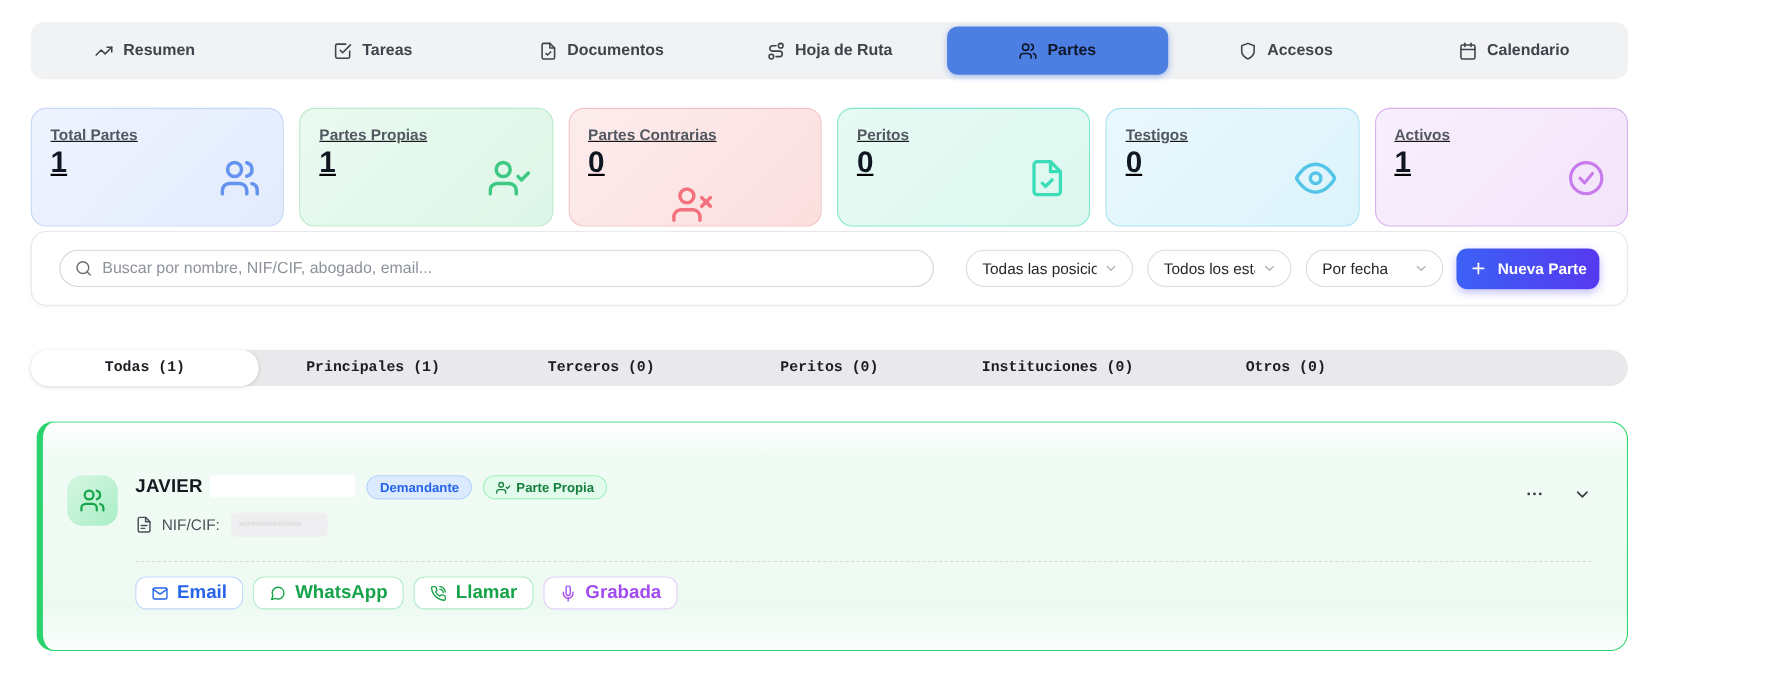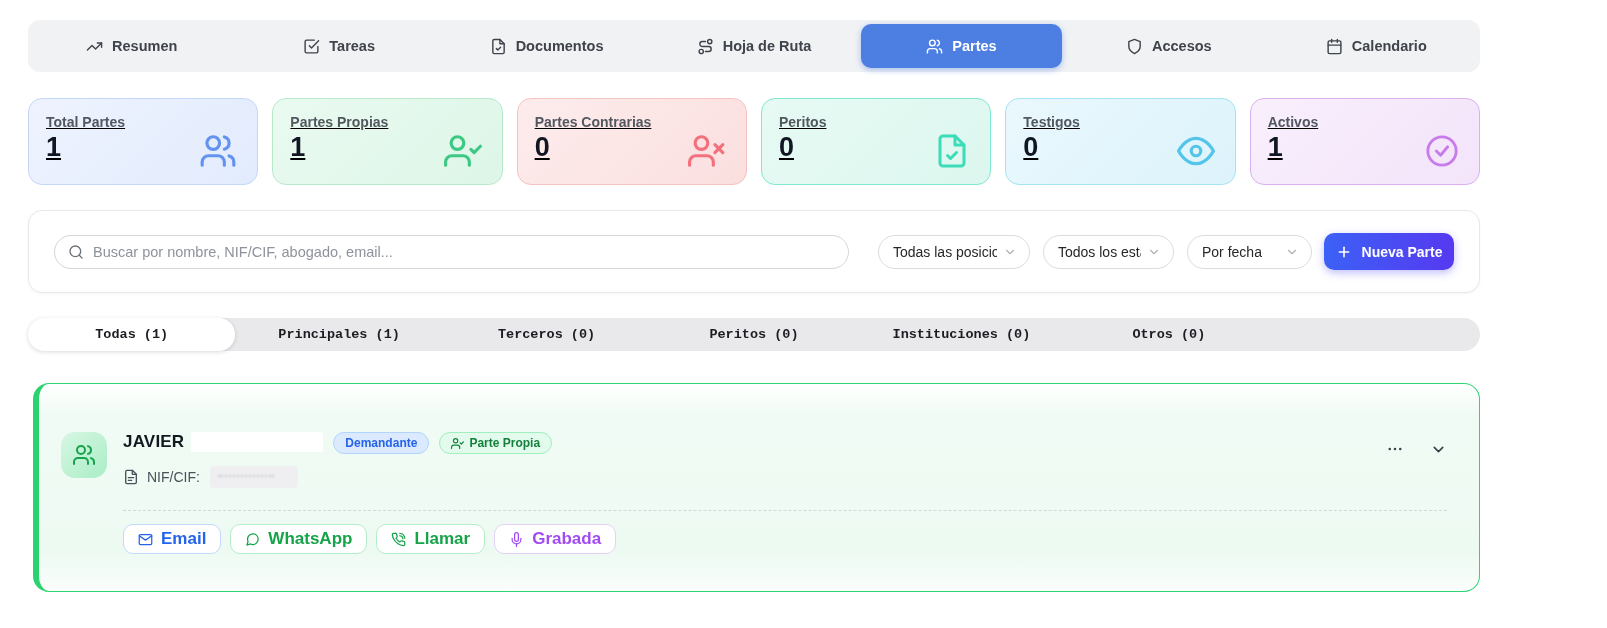--- a/index.html
+++ b/index.html
@@ -8,46 +8,46 @@
   .page { position:relative; width:1607px; height:628px; }
   svg { display:block; }
 
   
   .nav { position:absolute; left:28px; top:20px; width:1452px; height:52px;
     background:#f1f2f4; border-radius:12px;
     display:grid; grid-template-columns:repeat(7,1fr); align-items:stretch; }
   .nav-tab { display:flex; align-items:center; justify-content:center; gap:9px;
     color:#3f434b; font-size:14.5px; font-weight:600; cursor:pointer;
     border-radius:10px; margin:4px 3px; }
-  .nav-tab.active { background:#4d7fe3; color:#ffffff;
+  .nav-tab.active { background:#4d7fe3; color:#0f172a;
     box-shadow:0 2px 6px rgba(77,127,227,.45); }
 
   
   .stats { position:absolute; left:28px; top:98px; width:1452px; height:87px;
     display:grid; grid-template-columns:repeat(6,1fr); gap:14px; }
   .stat { border-radius:14px; border:1px solid transparent; padding:15px 20px 0 17px;
     display:flex; justify-content:space-between;text-decoration:underline; }
   .stat .txt .lbl { font-size:14px; color:#525760; font-weight:600; }
   .stat .txt .val { font-size:27px; color:#101622; font-weight:800; margin-top:2px; }
   .stat .ic { align-self:center; margin-top:4px; }
   .c0 { background:linear-gradient(135deg,#eef3fe,#e2ebfd); border-color:#c5d6f9; }
   .c0 .ic{ color:#6392ef; }
   .c1 { background:linear-gradient(135deg,#eafaf0,#ddf6e8); border-color:#b7e9ca; }
   .c1 .ic{ color:#3dc983; }
-  .c2 { background:linear-gradient(135deg,#fdecec,#fbdfdf); border-color:#f5c2c2; }
+  .c2 { background:linear-gradient(135deg,#fdecec,#fbdfdf); border-color:#f5c2c2;flex-direction:column; }
   .c2 .ic{ color:#f2717c; }
   .c3 { background:linear-gradient(135deg,#e7faf4,#dcf7ef); border-color:#7fe7cf; }
   .c3 .ic{ color:#3bdcb8; }
   .c4 { background:linear-gradient(135deg,#e9f8fd,#ddf3fb); border-color:#a5e2f3; }
   .c4 .ic{ color:#54c5e9; }
   .c5 { background:linear-gradient(135deg,#f8effc,#f3e4fa); border-color:#dbaff0; }
   .c5 .ic{ color:#c87bea; }
 
   
-  .toolbar { position:absolute; left:28px; top:210px; width:1452px; height:83px;
+  .toolbar { position:absolute; left:28px; top:210px; width:1452px; height:68px;
     background:#fff; border:1px solid #e8e8ea; border-radius:14px;
     box-shadow:0 1px 3px rgba(0,0,0,.04);
     display:flex; align-items:center; padding:0 25px; }
   .search-wrap { flex:1; height:34px; border:1px solid #d6d6da; border-radius:17px;
     display:flex; align-items:center; padding:0 13px; color:#6b7076; margin-right:16px; }
   .search-wrap input { border:none; outline:none; flex:1; font-size:14.5px;
     margin-left:9px; color:#30343a; background:transparent;
     font-family:"Liberation Sans", sans-serif; }
   .search-wrap input::placeholder { color:#8e929a; }
   .dd { height:34px; border:1px solid #dcdce0; border-radius:17px; background:#fff;

